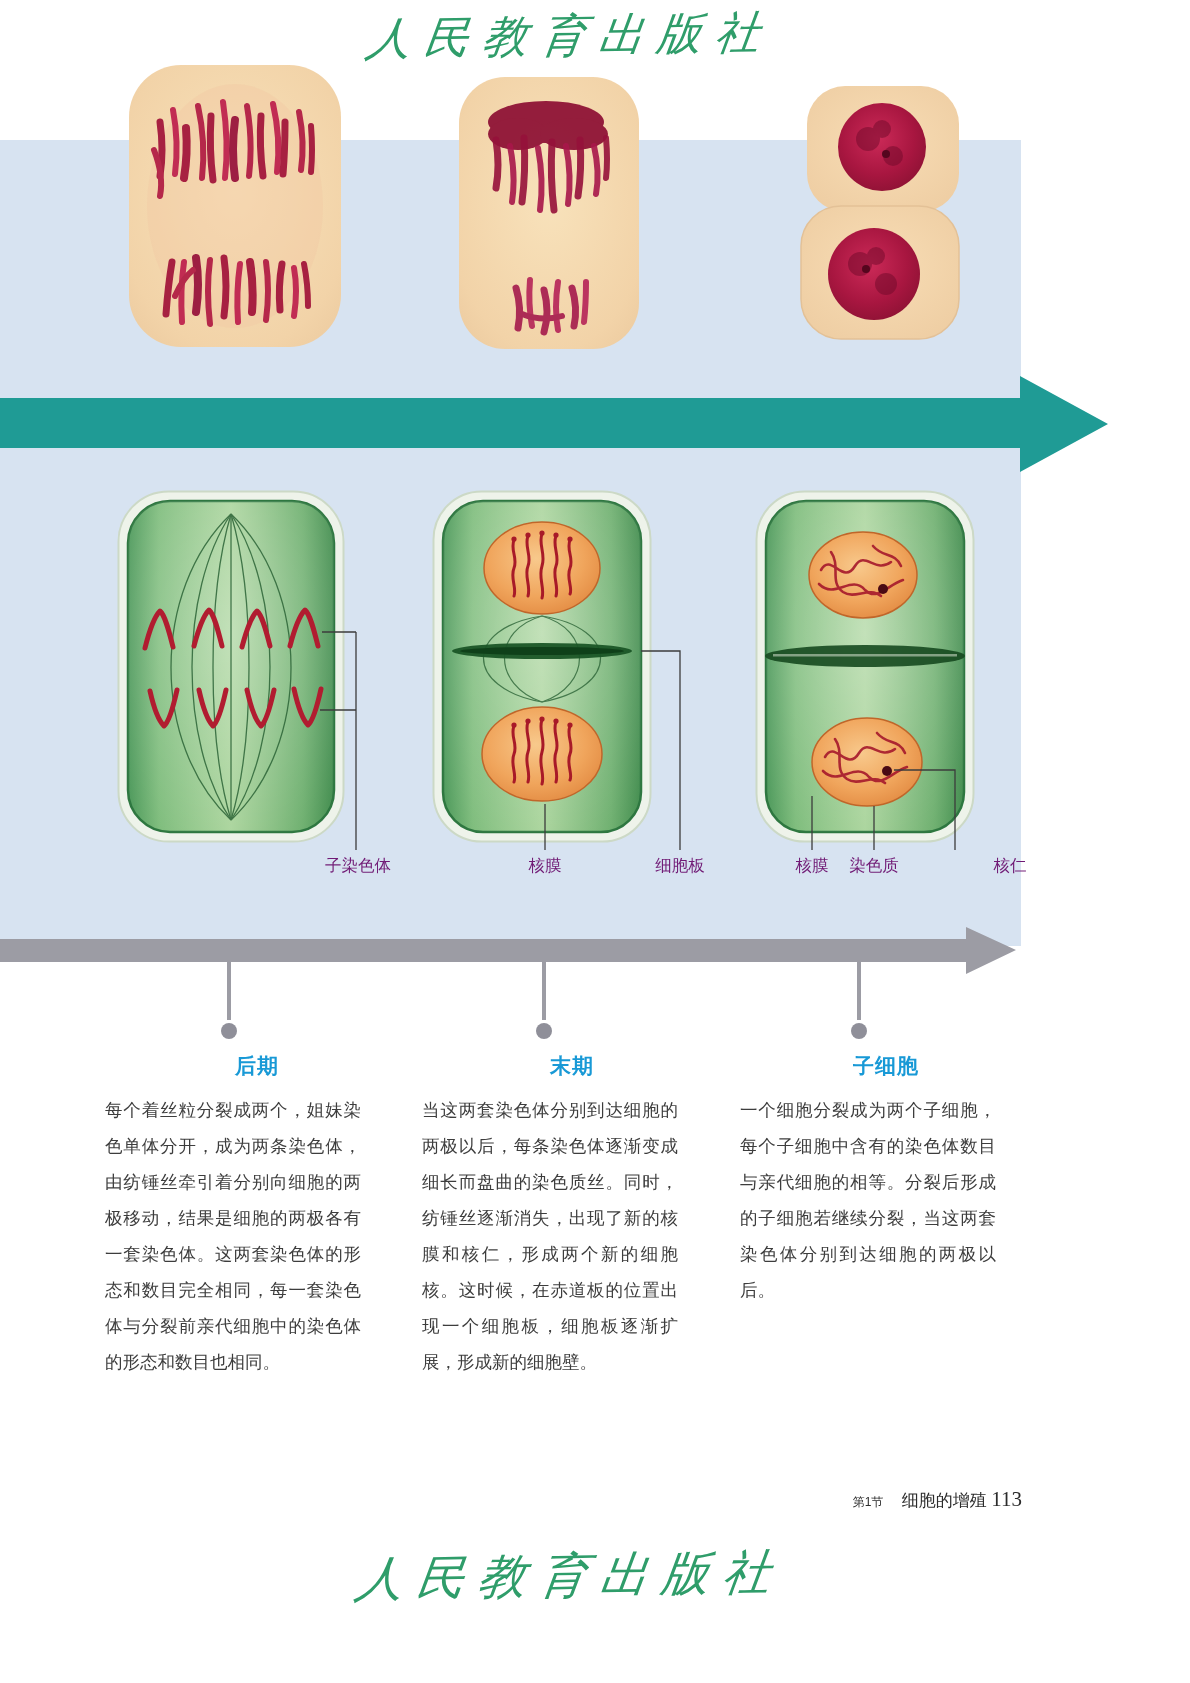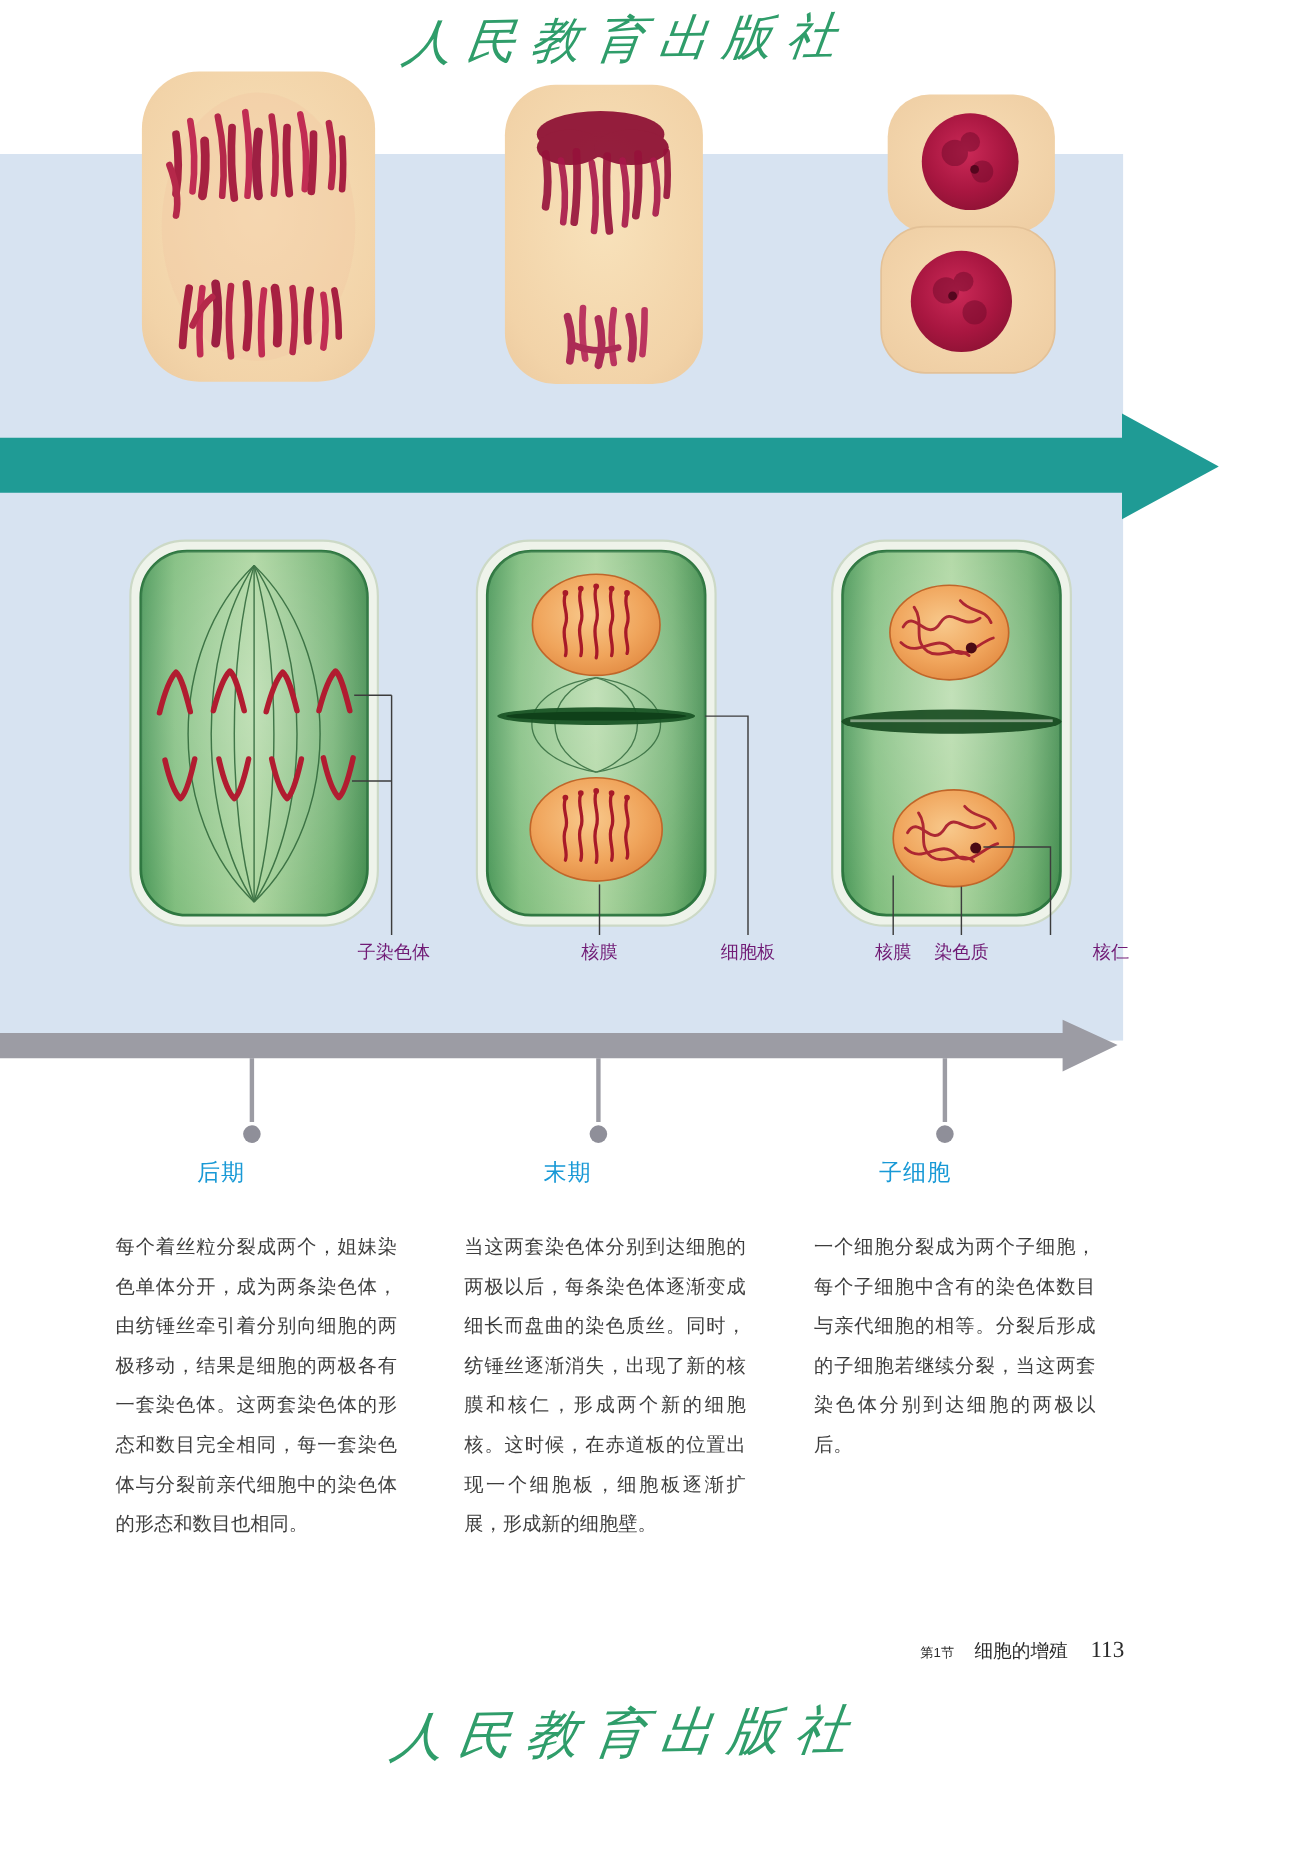--- a/index.html
+++ b/index.html
@@ -21,34 +21,34 @@
 
   .blue-band { left:0; top:140px; width:1021px; height:806px; background:#d7e3f1; }
 
   .overlay-svg { left:0; top:0; pointer-events:none; }
 
   .diagram-label {
     top:855px; text-align:center; font-size:16.5px; color:#701a75; white-space:nowrap;
   }
 
   .stage-heading {
-    top:1052px; text-align:left; font-size:21px; font-weight:normal;
+    top:1052px; text-align:right; font-size:21px; font-weight:bold;
     color:#1899d6; letter-spacing:1px;
   }
   .stage-body {
     top:1092px; width:256px; font-size:17.5px; line-height:2.06;
-    color:#3d3d3d; text-align:justify;margin-top:23px;
+    color:#3d3d3d; text-align:justify;
   }
 
   .footer {
     top:1487px; left:0; width:1022px; text-align:right; color:#2b2b2b; white-space:nowrap;
   }
   .footer .sec { font-size:12px; }
   .footer .ttl { font-size:17px; margin-left:14px; }
-  .footer .num { font-size:21px; margin-left:16px; font-family:"Liberation Serif",serif; }
+  .footer .num { font-size:21px; font-family:"Liberation Serif",serif; }
 </style>
 </head>
 <body>
 
 <div class="page">
 
   <div class="abs watermark watermark-top">人民教育出版社</div>
 
   <div class="abs blue-band"></div>
 

